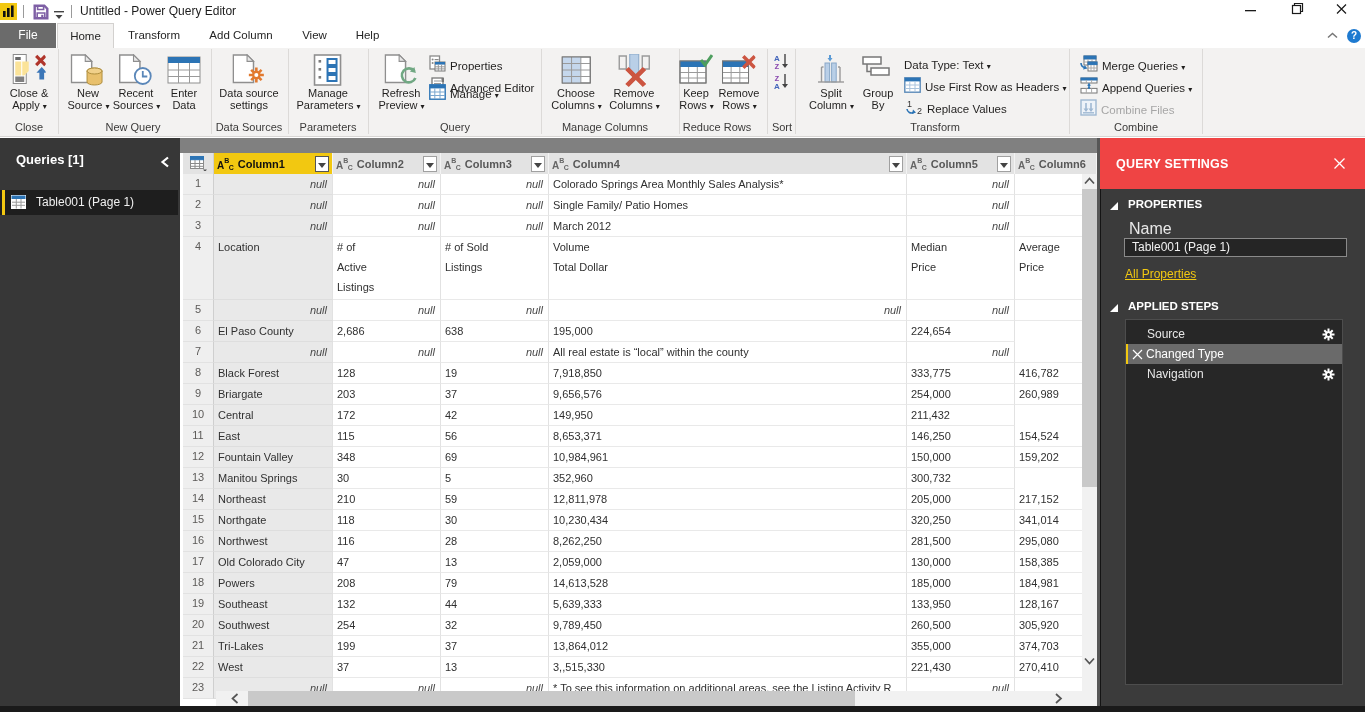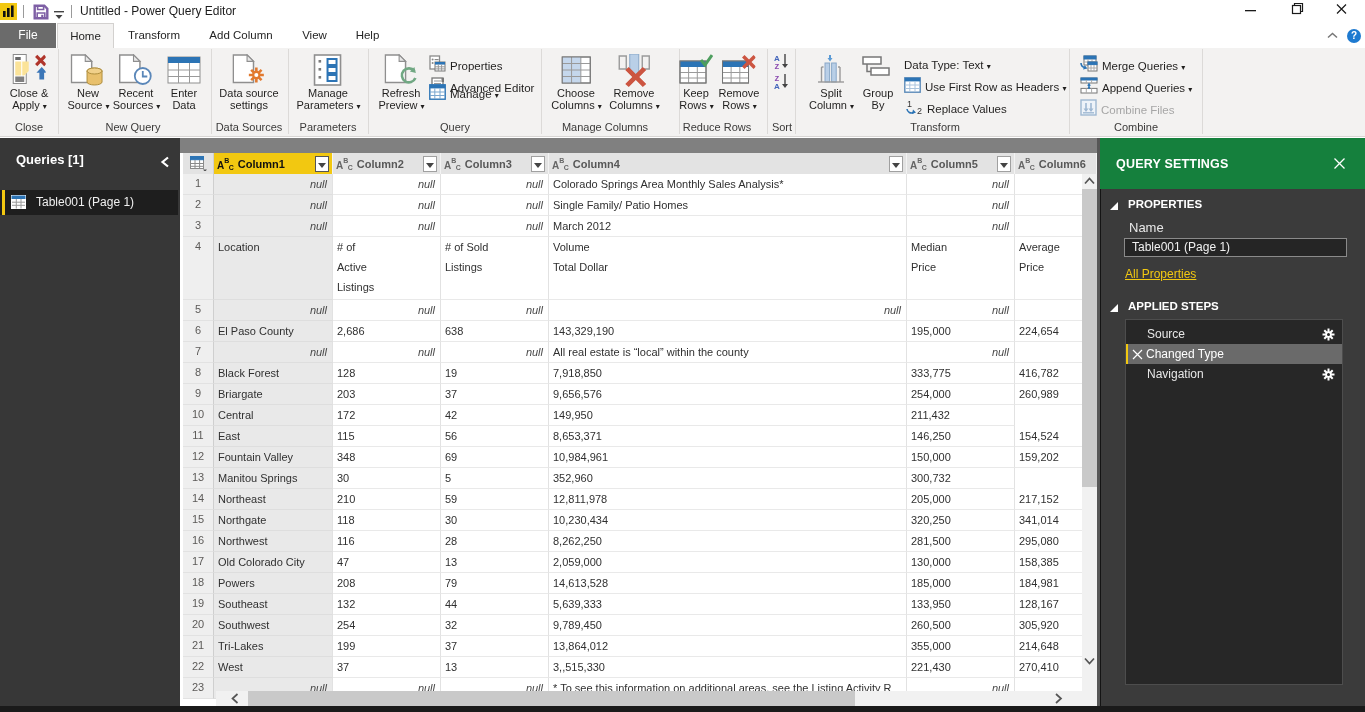--- a/index.html
+++ b/index.html
@@ -58,21 +58,21 @@
 .drow .c:nth-child(4){width:108px}
 .drow .c:nth-child(5){width:358px}
 .drow .c:nth-child(6){width:108px}
 .drow .c:nth-child(7){width:82px}
 
 #vsb{position:absolute;left:902px;top:36px;width:15px;height:532px;background:#f1f1f1}
 #vsb .thumb{position:absolute;left:0;top:15px;width:15px;height:298px;background:#c9c9c9}
 #hsb{position:absolute;left:36px;top:553px;width:881px;height:15px;background:#f1f1f1}
 #hsb .thumb{position:absolute;left:32px;top:0;width:607px;height:15px;background:#c9c9c9}
 #rightpane{position:absolute;left:1097px;top:138px;width:268px;height:568px;background:#3b3b3b;border-left:3px solid #565656;box-shadow:inset 1px 0 0 #141414}
-#qshdr{position:absolute;left:0;top:0;width:265px;height:51px;background:#15803d}
+#qshdr{position:absolute;left:0;top:0;width:265px;height:51px;background:#ef4444}
 #qshdr .t{position:absolute;left:16px;top:19px;color:#fff;font-size:12.5px;font-weight:bold;letter-spacing:0.2px}
 .rp-sec{position:absolute;color:#fff;font-size:11.5px;font-weight:bold}
 #nameinput{position:absolute;left:24px;top:100px;width:223px;height:19px;background:#252525;border:1px solid #8a8a8a;color:#f0f0f0;font-size:12px;line-height:17px;padding-left:7px}
 #allprops{position:absolute;left:25px;top:129px;color:#f2c811;font-size:12px;text-decoration:underline}
 #steps{position:absolute;left:25px;top:181px;width:218px;height:366px;background:#272727;border:1px solid #4d4d4d}
 .step{position:relative;height:20px;color:#e8e8e8;font-size:12px;line-height:20px}
 .step .nm{position:absolute;left:21px}
 .step .gear{position:absolute;right:7px;top:3px}
 .step.selstep{background:#6a6a6a;color:#fff}
 .step.selstep .ybar{position:absolute;left:0;top:0;width:2px;height:20px;background:#f2c811}
@@ -616,21 +616,20 @@
         <div class="c nul "><i>null</i></div>
         <div class="c nul "><i>null</i></div>
         <div class="c nul "><i>null</i></div>
         <div class="c "></div>
       </div>
       <div class="drow">
         <div class="rn">6</div>
         <div class="c c1">El Paso County</div>
         <div class="c ">2,686</div>
         <div class="c ">638</div>
-        <div class="c ">143,329,190</div>
         <div class="c ">195,000</div>
         <div class="c ">224,654</div>
       </div>
       <div class="drow">
         <div class="rn">7</div>
         <div class="c nul c1"><i>null</i></div>
         <div class="c nul "><i>null</i></div>
         <div class="c nul "><i>null</i></div>
         <div class="c ">All real estate is “local” within the county</div>
         <div class="c nul "><i>null</i></div>
@@ -751,21 +750,21 @@
         <div class="c ">260,500</div>
         <div class="c ">305,920</div>
       </div>
       <div class="drow">
         <div class="rn">21</div>
         <div class="c c1">Tri-Lakes</div>
         <div class="c ">199</div>
         <div class="c ">37</div>
         <div class="c ">13,864,012</div>
         <div class="c ">355,000</div>
-        <div class="c ">214,648</div>
+        <div class="c ">374,703</div>
       </div>
       <div class="drow">
         <div class="rn">22</div>
         <div class="c c1">West</div>
         <div class="c ">37</div>
         <div class="c ">13</div>
         <div class="c ">3,,515,330</div>
         <div class="c ">221,430</div>
         <div class="c ">270,410</div>
       </div>
@@ -802,21 +801,21 @@
  <div id="qshdr">
       <div class="t">QUERY SETTINGS</div>
       <svg class="abs" style="left:233px;top:19px" width="13" height="13">
         <path d="M1.5 1.5 L11.5 11.5 M11.5 1.5 L1.5 11.5" stroke="#fff" stroke-width="1.3"></path>
       </svg>
     </div>
  <svg class="abs" style="left:10px;top:64px" width="8" height="8">
       <path d="M8 0 L8 8 L0 8 Z" fill="#fff"></path>
     </svg>
  <div class="rp-sec" style="left:28px;top:60px">PROPERTIES</div>
- <div style="position:absolute;left:29px;top:82px;color:#e8e8e8;font-size:13px">Name</div>
+ <div style="position:absolute;left:29px;top:82px;color:#e8e8e8;font-size:16px">Name</div>
  <div id="nameinput">Table001 (Page 1)</div>
  <div id="allprops">All Properties</div>
  <svg class="abs" style="left:10px;top:166px" width="8" height="8">
       <path d="M8 0 L8 8 L0 8 Z" fill="#fff"></path>
     </svg>
  <div class="rp-sec" style="left:28px;top:162px">APPLIED STEPS</div>
  <div id="steps">
   <div class="step" style="margin-top:4px">
         <span class="nm">Source</span>
         <span class="gear"><svg width="13" height="13" viewBox="0 0 13 13">

